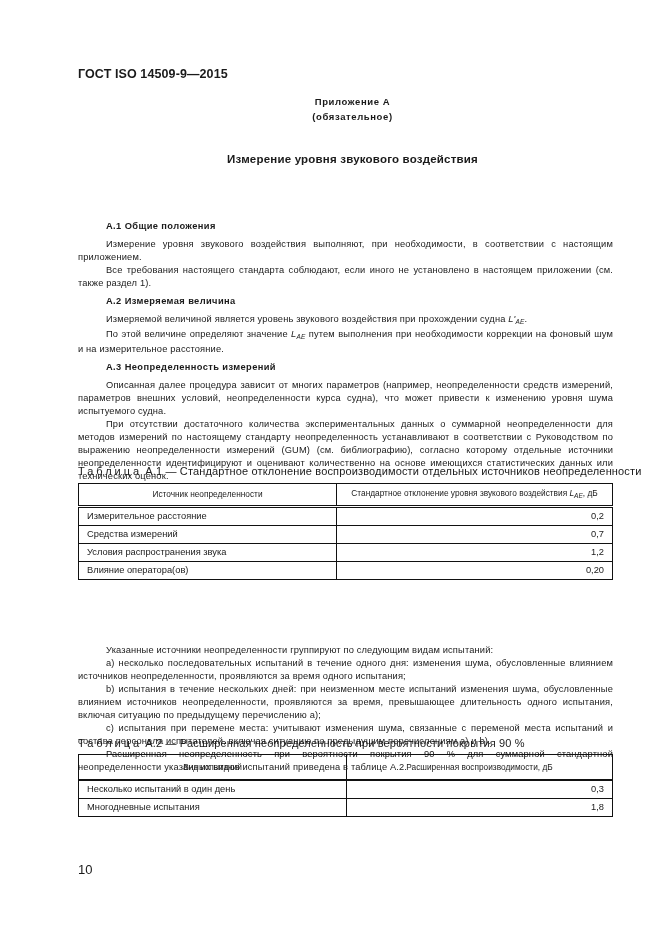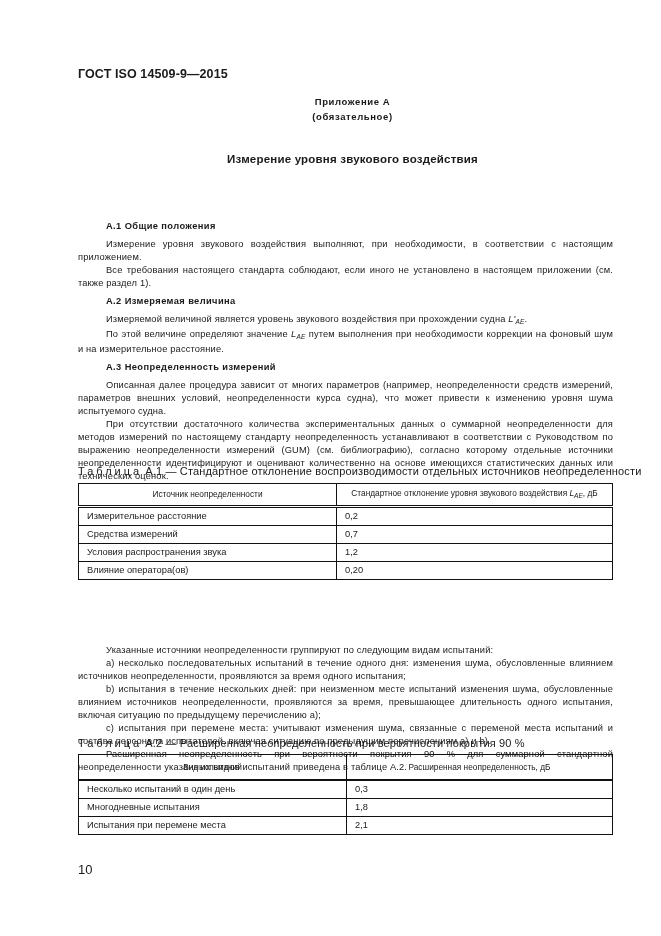--- a/index.html
+++ b/index.html
@@ -27,21 +27,21 @@
   .tcap .spaced { letter-spacing: 3px; }
   table.grid {
     position: absolute; border-collapse: collapse; font-size: 9.3px;
     left: 78px; width: 535px;
   }
   table.grid td, table.grid th {
     border: 1px solid #111; padding: 0 8px; height: 17px; line-height: 17px;
   }
   table.grid th { font-weight: normal; font-size: 8.3px; text-align: center; height: 21px; }
   table.grid tr.hdr th { border-bottom: 3px double #111; }
-  table.grid td.val { text-align: left; }
+  table.grid td.val { text-align: right; }
   table.grid2 tr.hdr th { border-bottom: 2.5px solid #111; height: 24px; }
   .page-num { left: 78px; top: 862px; font-size: 13px; }
 </style>
 </head>
 <body>
 
 <div class="abs std-id">ГОСТ ISO 14509-9—2015</div>
 <div class="abs annex annex-title">Приложение А</div>
 <div class="abs annex annex-type">(обязательное)</div>
 <div class="abs doc-title">Измерение уровня звукового воздействия</div>
@@ -109,30 +109,26 @@
 </div>
 
 <table class="grid grid2" style="top:754px;">
   <colgroup>
       <col style="width:268px">
       <col>
     </colgroup>
   <tbody>
       <tr class="hdr">
     <th>Вид испытаний</th>
-    <th>Расширенная неопределенность, дБ</th>
+    <th>Расширенная воспроизводимости, дБ</th>
   </tr>
   <tr>
     <td>Несколько испытаний в один день</td>
     <td class="val">0,3</td>
   </tr>
   <tr>
     <td>Многодневные испытания</td>
     <td class="val">1,8</td>
   </tr>
-  <tr>
-    <td>Испытания при перемене места</td>
-    <td class="val">2,1</td>
-  </tr>
 </tbody>
   </table>
 
 <div class="abs page-num">10</div>
 
 </body></html>

